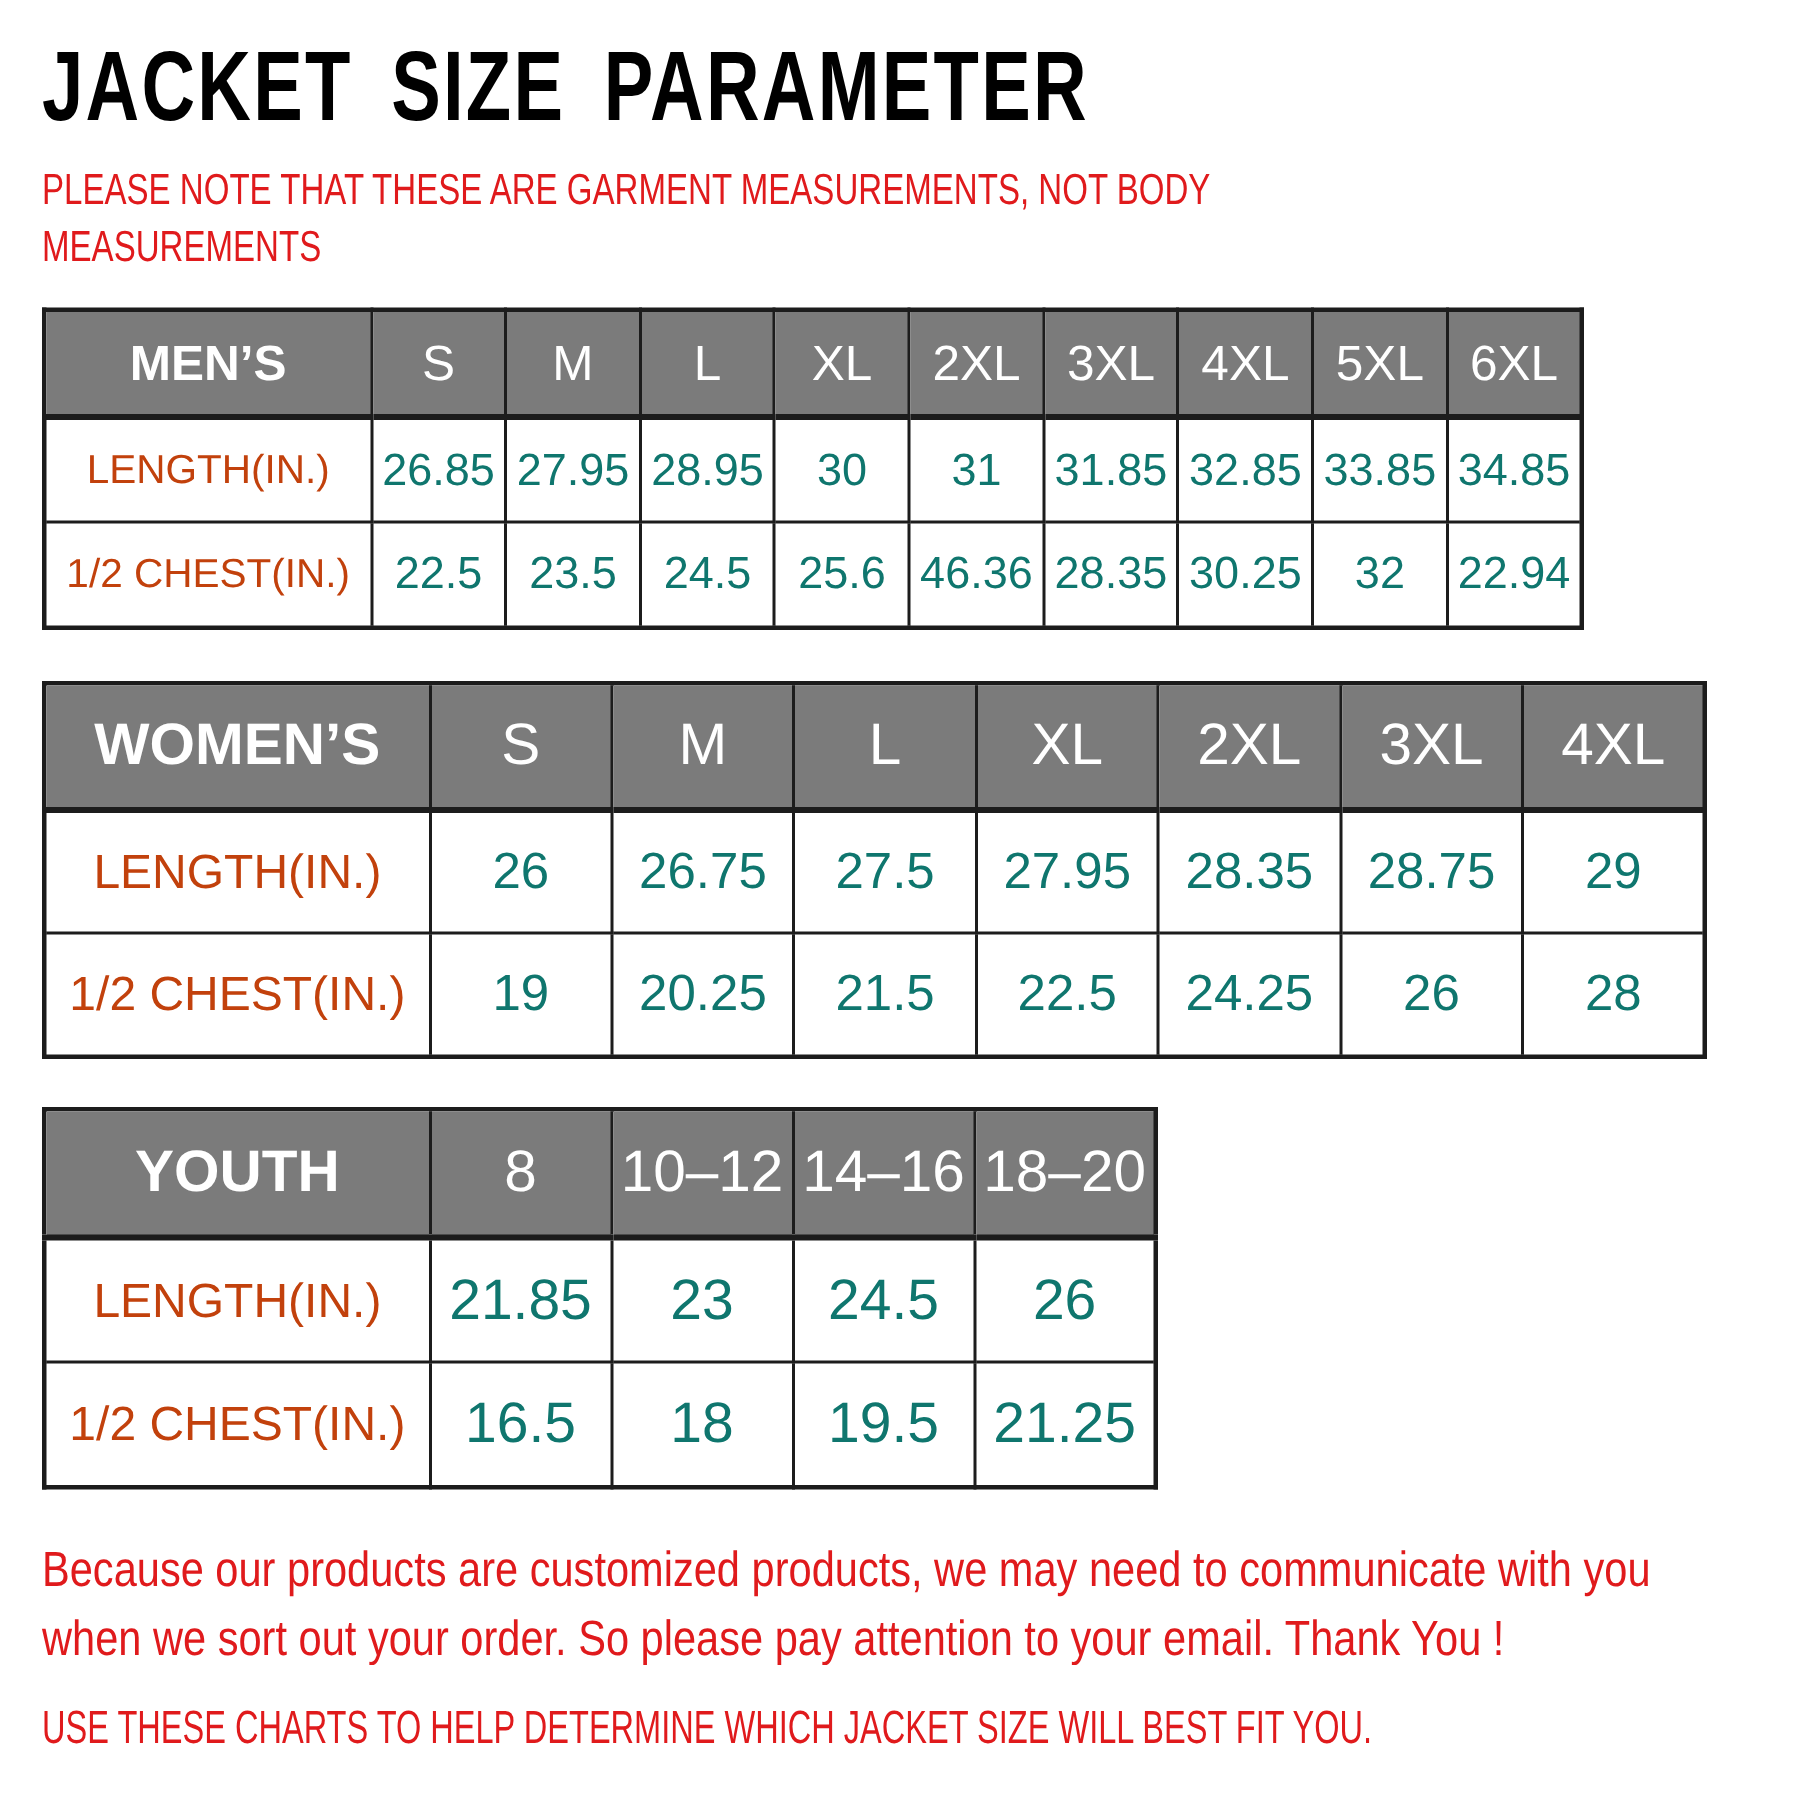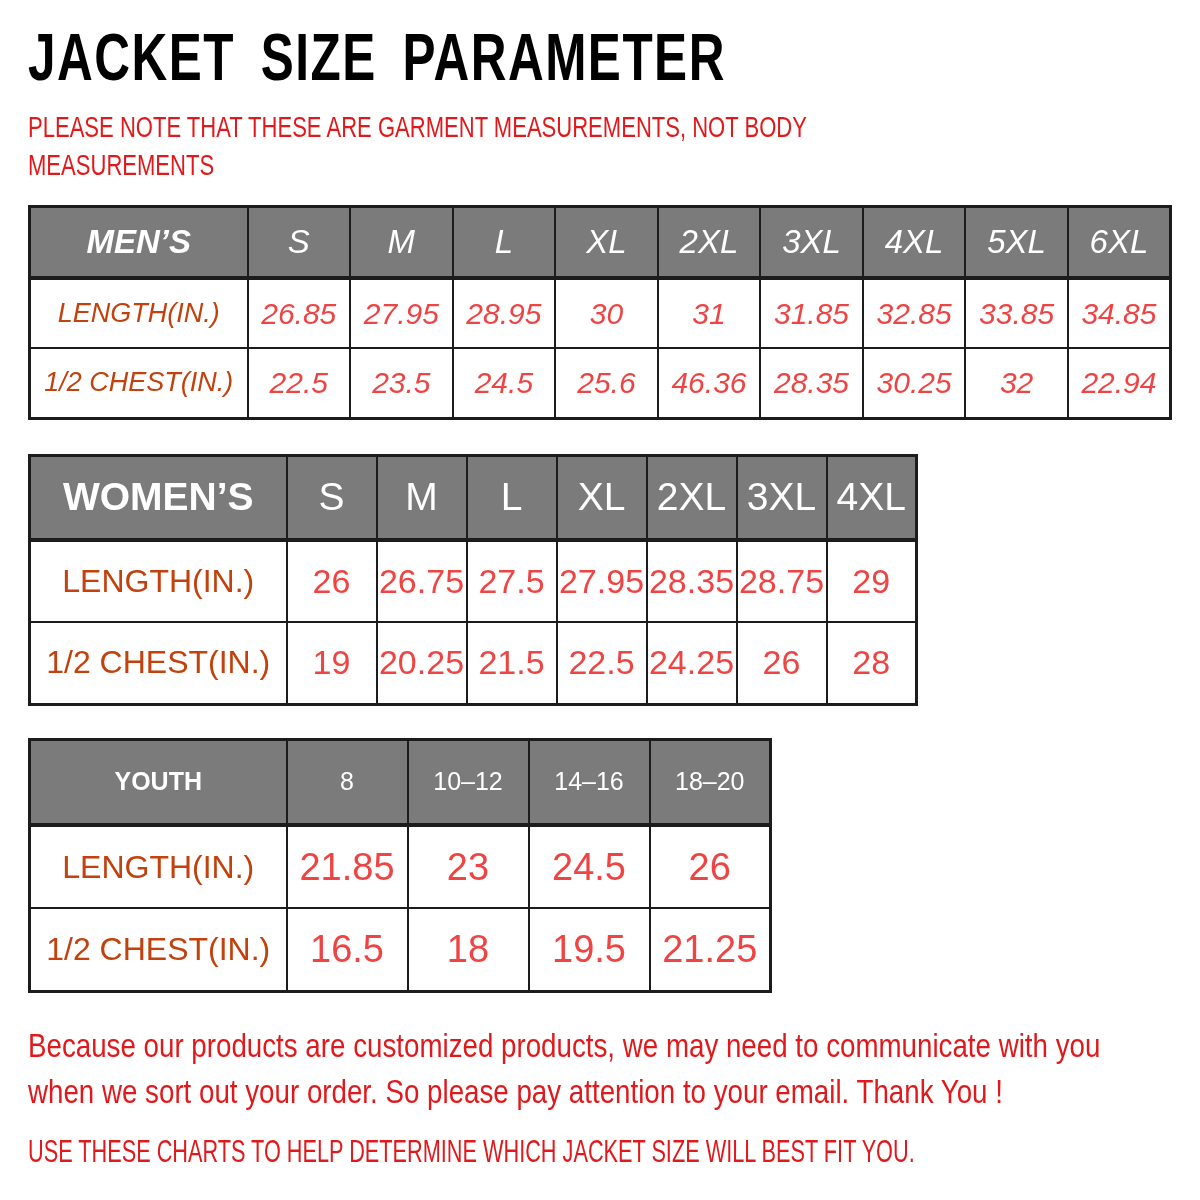--- a/index.html
+++ b/index.html
@@ -54,41 +54,41 @@
     overflow: hidden;
   }
   .size-table thead th {
     background: var(--gray);
     color: #ffffff;
     font-weight: 400;
     border-bottom: 4px solid var(--border);
   }
   .size-table thead th.group-cell { font-weight: 700; }
   .size-table tbody th.label-cell { font-weight: 400; color: #c2410c; }
-  .size-table tbody td.value-cell { font-weight: 400; color: #ef4444; }
+  .size-table tbody td.value-cell { font-weight: 400; color: #0f766e; }
 
   
-  .t-mens { width: 1144px; margin-top: 20px; font-style: italic; }
+  .t-mens { width: 1028px; margin-top: 20px; }
   .t-mens thead th { height: 72px; font-size: 33px; }
   .t-mens thead th:first-child { width: 218px; }
   .t-mens tbody th, .t-mens tbody td { height: 70px; }
   .t-mens tbody th.label-cell { font-size: 27px; }
   .t-mens tbody td.value-cell { font-size: 30px; }
 
   
-  .t-womens { width: 890px; margin-top: 34px; }
+  .t-womens { width: 1110px; margin-top: 34px; }
   .t-womens thead th { height: 85px; font-size: 39px; }
   .t-womens thead th:first-child { width: 257px; }
   .t-womens tbody th, .t-womens tbody td { height: 82px; }
   .t-womens tbody th.label-cell { font-size: 32px; }
   .t-womens tbody td.value-cell { font-size: 34px; }
 
   
   .t-youth { width: 744px; margin-top: 32px; }
-  .t-youth thead th { height: 86px; font-size: 25px; }
+  .t-youth thead th { height: 86px; font-size: 39px; }
   .t-youth thead th:first-child { width: 257px; }
   .t-youth tbody th, .t-youth tbody td { height: 83px; }
   .t-youth tbody th.label-cell { font-size: 32px; }
   .t-youth tbody td.value-cell { font-size: 38px; }
 
   .footer-para {
     margin-top: 30px;
     color: var(--red);
     font-size: 33px;
     line-height: 1.42;

